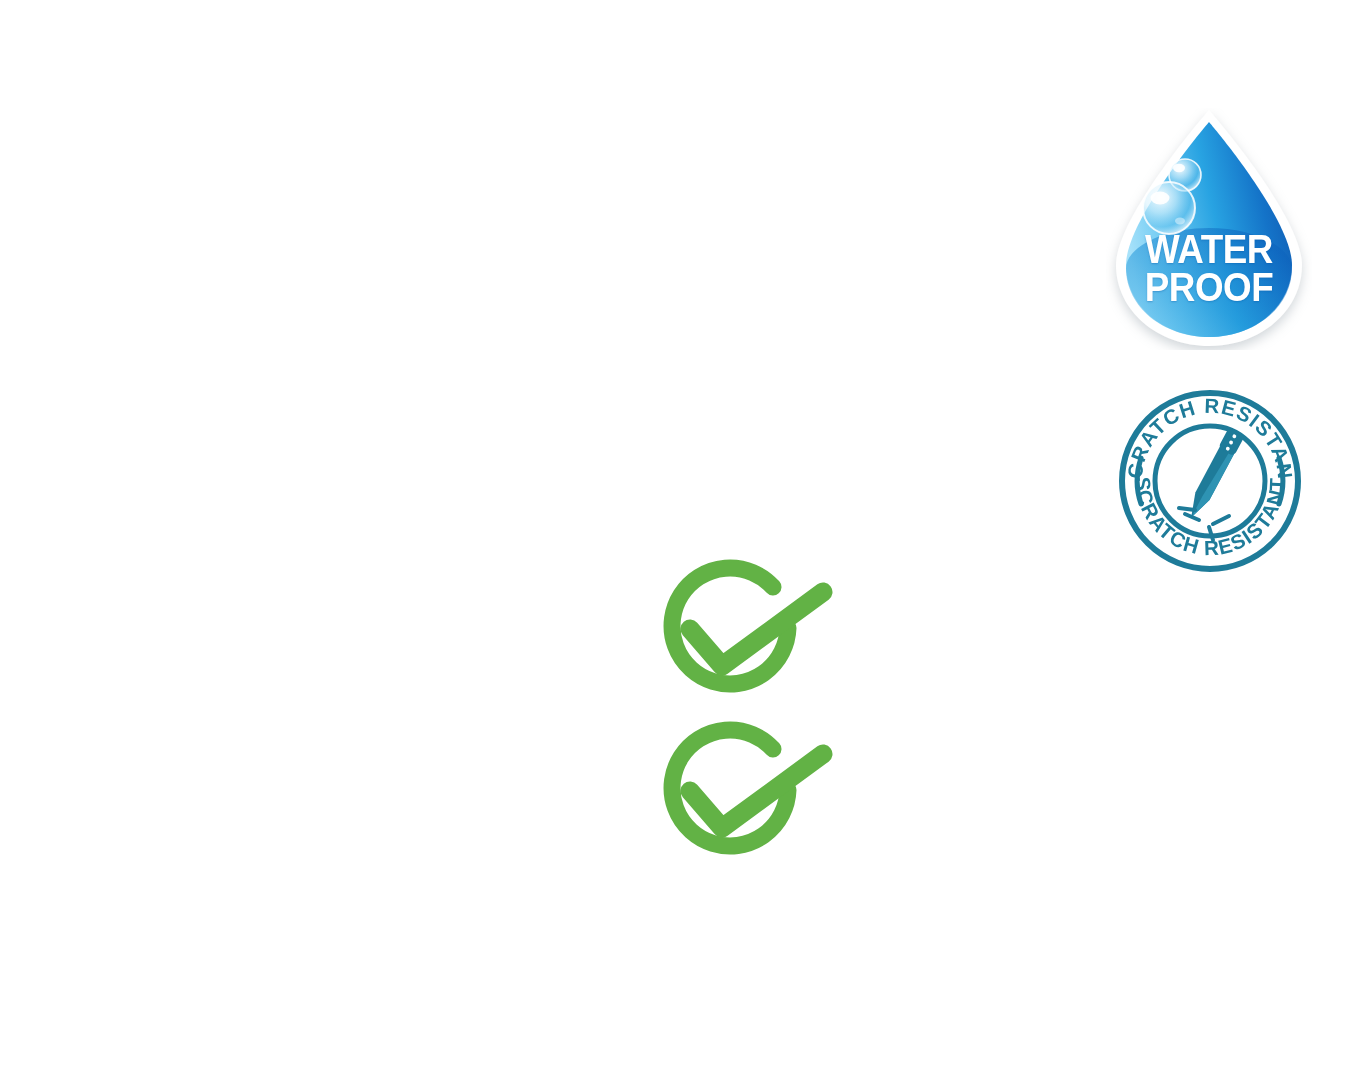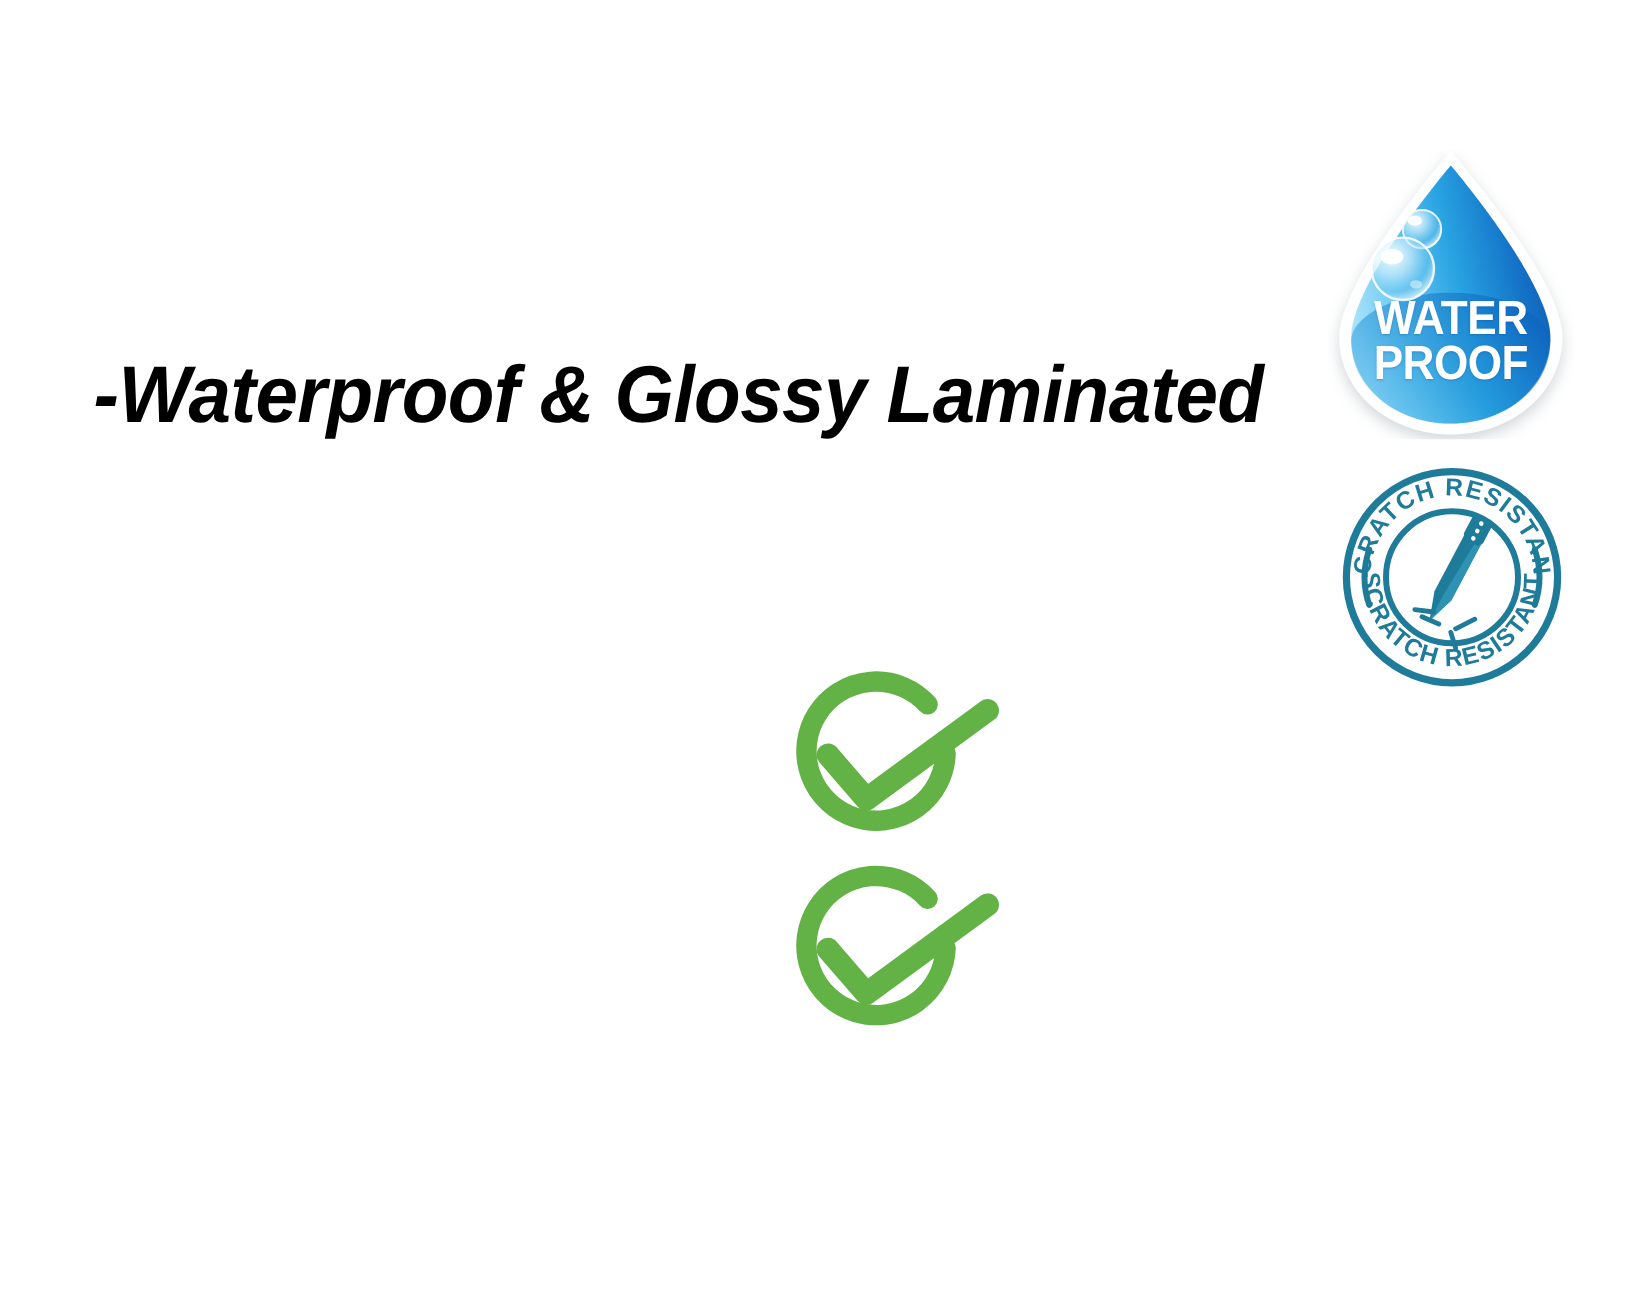--- a/index.html
+++ b/index.html
@@ -41,21 +41,21 @@
     color: #000000;
     white-space: nowrap;
     transform: scaleX(0.95);
     transform-origin: left center;
   }
 
   
   .waterproof-badge {
     position: absolute;
     left: 1106px;
-    top: 124px;
+    top: 108px;
     width: 206px;
     height: 242px;
   }
   .drop-shape {
     position: absolute;
     left: 0;
     top: 0;
     width: 100%;
     height: 100%;
   }
@@ -101,23 +101,20 @@
     width: 200px;
     height: 148px;
   }
 </style>
 </head>
 <body>
 
 <div class="canvas">
 
   <div class="feature-list">
-    <div class="feature-row">
-      <div class="feature-text">-Waterproof &amp; Glossy Laminated</div>
-    </div>
   </div>
 
   <div class="waterproof-badge">
     <svg class="drop-shape" viewBox="0 0 206 242">
       <defs>
         <linearGradient id="dropGrad" x1="0" y1="0.55" x2="1" y2="0.25">
           <stop offset="0%" stop-color="#a8e2fa"></stop>
           <stop offset="22%" stop-color="#6fcaf2"></stop>
           <stop offset="52%" stop-color="#28a3e2"></stop>
           <stop offset="80%" stop-color="#1473c8"></stop>

